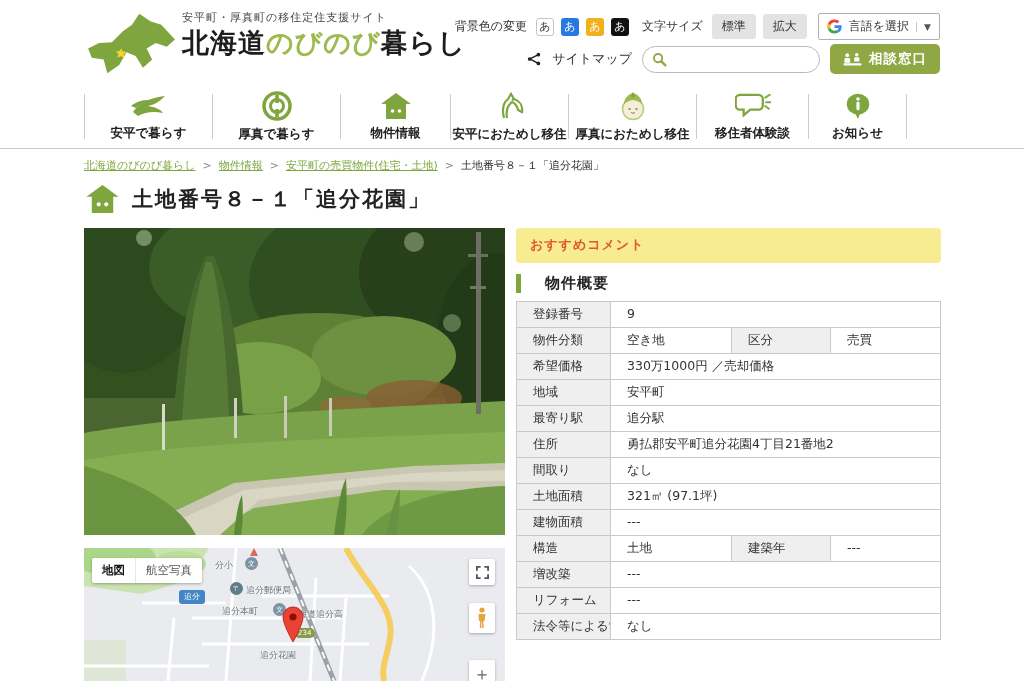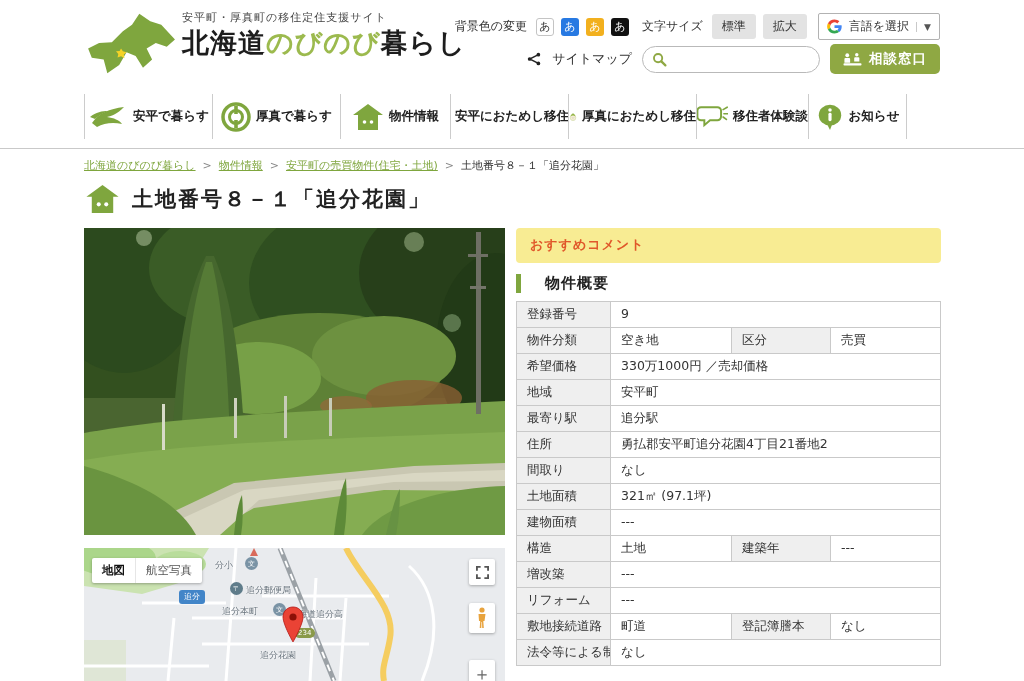--- a/index.html
+++ b/index.html
@@ -29,21 +29,21 @@
   .translate-box .caret { border-left:1px solid #c9c9c9; padding-left:7px; font-size:9px; color:#555; }
   .ctrl-bottom { position:absolute; top:44px; right:84px; display:flex; align-items:center; gap:10px; }
   .sitemap-link { display:flex; align-items:center; gap:11px; font-size:13px; color:#333; cursor:pointer; }
   .search-box { width:178px; height:27px; border:1px solid #b9b9b9; border-radius:14px; background:#fff; display:flex; align-items:center; padding:0 9px; gap:6px; }
   .search-box input { border:none; outline:none; flex:1; font-size:13px; font-family:inherit; background:transparent; min-width:0; }
   .consult-btn { background:#8fa843; color:#fff; border:none; border-radius:5px; padding:6px 13px; font-size:13.5px; font-weight:bold; display:flex; align-items:center; gap:7px; cursor:pointer; font-family:inherit; letter-spacing:1px; }
   
   .main-nav { position:absolute; top:85px; left:0; width:100%; height:64px; border-bottom:1px solid #c9c9c9; background:#fff; }
   .nav-inner { margin-left:84px; display:flex; height:100%; align-items:stretch; }
   .nav-sep { width:1px; background:#ccc; margin:9px 0; }
-  .nav-item { display:flex; flex-direction:row; align-items:center; justify-content:center; gap:5px; cursor:pointer; }
+  .nav-item { display:flex; flex-direction:column; align-items:center; justify-content:center; gap:5px; cursor:pointer; }
   .nav-item .lbl { font-size:12.5px; font-weight:bold; color:#222; white-space:nowrap; }
   .w1{width:127px}.w2{width:127px}.w3{width:109px}.w4{width:117px}.w5{width:127px}.w6{width:111px}.w7{width:97px}
   
   .breadcrumb { position:absolute; top:158px; left:84px; font-size:11px; color:#555; white-space:nowrap; }
   .breadcrumb a { color:#7fa63e; text-decoration:underline; cursor:pointer; }
   .breadcrumb .sep { margin:0 7px; color:#888; }
   .breadcrumb .current { color:#333; }
   .page-title { position:absolute; top:184px; left:84px; display:flex; align-items:center; gap:11px; }
   .page-title h1 { font-size:21px; font-weight:bold; color:#222; letter-spacing:2px; }
   
@@ -62,21 +62,21 @@
   .btn-pegman { top:55px; right:10px; height:30px; }
   .btn-zoomin { top:112px; right:10px; height:28px; font-size:18px; color:#666; }
   .map-pin { position:absolute; left:198px; top:58px; }
   
   .right-col { position:absolute; top:228px; left:516px; width:425px; }
   .comment-box { background:#f8ec93; border-radius:4px; padding:8px 14px 9px; }
   .comment-title { color:#e0572a; font-size:13px; font-weight:bold; letter-spacing:1px; }
   .comment-body { font-size:12px; color:#4a4430; margin-top:6px; letter-spacing:0.5px; }
   .overview-heading { margin-top:11px; margin-bottom:8px; font-size:15px; font-weight:bold; color:#222; border-left:5px solid #7fa63e; padding-left:24px; line-height:1.25; letter-spacing:1px; }
   table.overview { width:425px; border-collapse:collapse; table-layout:fixed; font-size:12.5px; color:#333; }
-  table.overview td { border:1px solid #c9c9c9; padding:4px 10px 5px; line-height:16px; text-align:left; vertical-align:middle; overflow:hidden; white-space:nowrap; }
+  table.overview td { border:1px solid #c9c9c9; padding:4px 16px 5px; line-height:16px; text-align:left; vertical-align:middle; overflow:hidden; white-space:nowrap; }
   td.lbl { background:#efefef; }
 </style>
 </head>
 <body>
 
 <div class="page">
 
   <header class="site-header">
     <div class="logo">
       <svg class="logo-map" width="92" height="64" viewBox="0 0 100 70">
@@ -377,26 +377,20 @@
         </tr>
         <tr>
           <td class="lbl">増改築</td>
           <td colspan="3">---</td>
         </tr>
         <tr>
           <td class="lbl">リフォーム</td>
           <td colspan="3">---</td>
         </tr>
         <tr>
-          <td class="lbl">敷地接続道路</td>
-          <td>町道</td>
-          <td class="lbl">登記簿謄本</td>
-          <td>なし</td>
-        </tr>
-        <tr>
           <td class="lbl">法令等による制限</td>
           <td colspan="3">なし</td>
         </tr>
 
       </tbody>
     </table>
   </div>
 
 </div>
 

